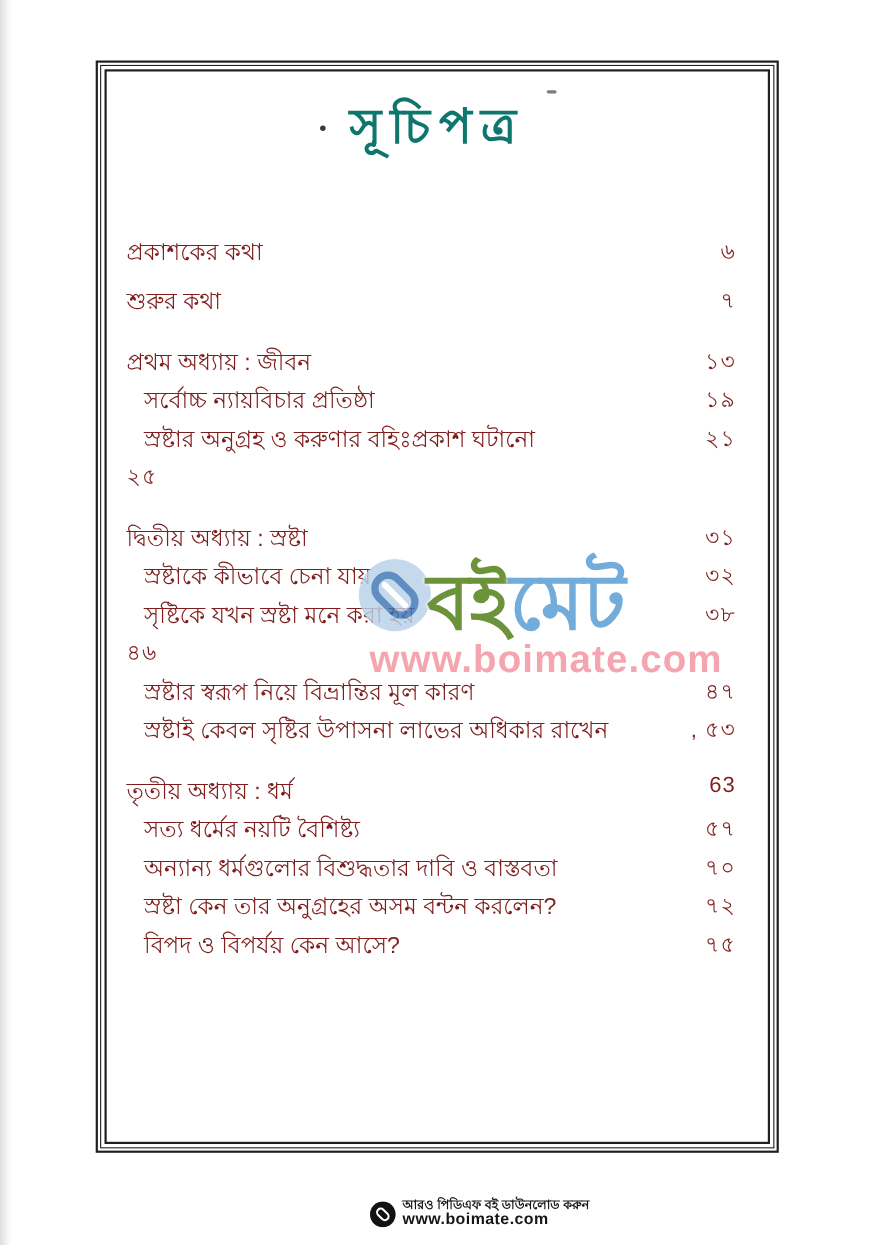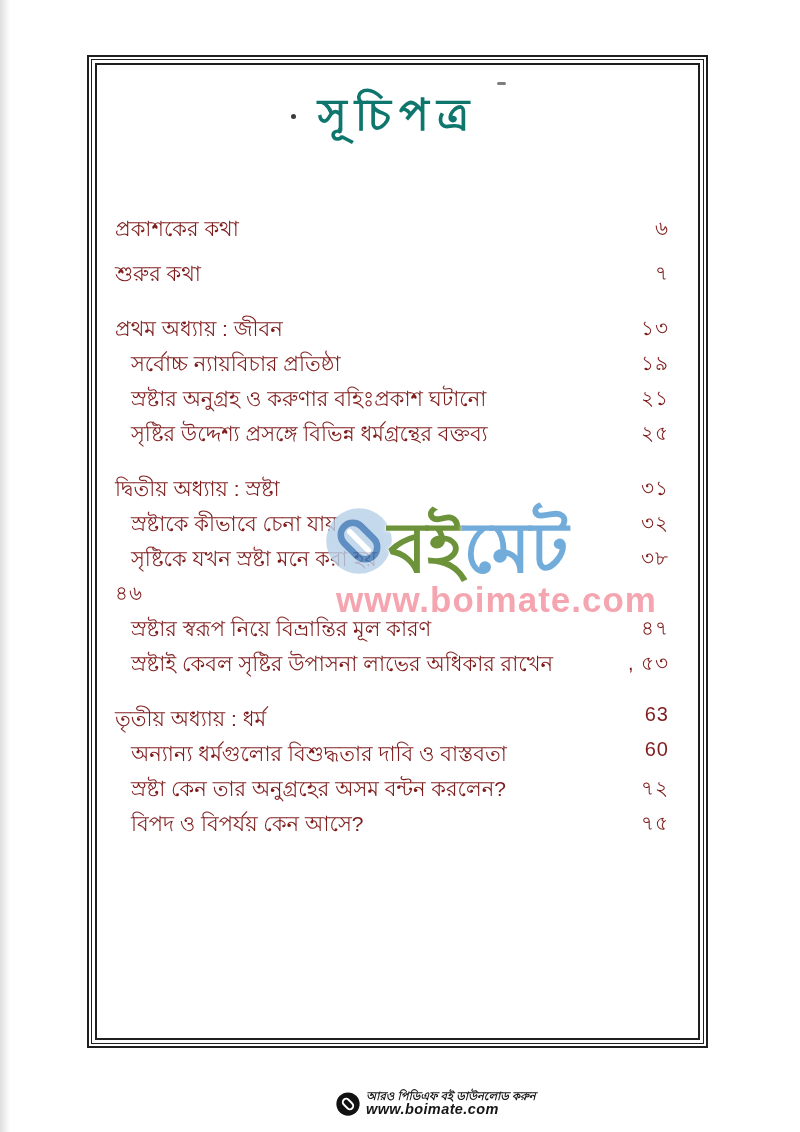--- a/index.html
+++ b/index.html
@@ -82,21 +82,21 @@
     text-shadow: 0 0 2px #fff;
     white-space: nowrap;
   }
 
   
   .footer-promo {
     position: absolute; left: 336px; top: 1088px; height: 32px;
     display: flex; align-items: center; gap: 6px;
   }
   .promo-badge { width: 24px; height: 24px; flex: 0 0 auto; }
-  .promo-lines { display: flex; flex-direction: column; line-height: 1.05; font-style: italic; }
+  .promo-lines { display: flex; flex-direction: column; line-height: 1.05; }
   .promo-text { font-size: 11.5px; font-weight: bold; color: #161616; }
   .promo-url  { font-size: 14.5px; font-weight: bold; color: #161616; letter-spacing: .4px; }
   .cam-credit {
     position: absolute; left: 556px; top: 1150px;
     font-family: Liberation Serif, serif;
     font-size: 16px; color: #141414; white-space: nowrap;
   }
 </style>
 </head>
 <body>
@@ -129,21 +129,20 @@
     </div>
     <div class="toc-row item">
       <span class="toc-label">সর্বোচ্চ ন্যায়বিচার প্রতিষ্ঠা</span>
       <span class="toc-page">১৯</span>
     </div>
     <div class="toc-row item">
       <span class="toc-label">স্রষ্টার অনুগ্রহ ও করুণার বহিঃপ্রকাশ ঘটানো</span>
       <span class="toc-page">২১</span>
     </div>
     <div class="toc-row item">
-      <span class="toc-label">সৃষ্টির উদ্দেশ্য প্রসঙ্গে বিভিন্ন ধর্মগ্রন্থের বক্তব্য</span>
       <span class="toc-page">২৫</span>
     </div>
     <div class="toc-row chapter">
       <span class="toc-label">দ্বিতীয় অধ্যায় : স্রষ্টা</span>
       <span class="toc-page">৩১</span>
     </div>
     <div class="toc-row item">
       <span class="toc-label">স্রষ্টাকে কীভাবে চেনা যায়</span>
       <span class="toc-page">৩২</span>
     </div>
@@ -160,22 +159,26 @@
     </div>
     <div class="toc-row item">
       <span class="toc-label">স্রষ্টাই কেবল সৃষ্টির উপাসনা লাভের অধিকার রাখেন</span>
       <span class="toc-page"><span class="toc-pre">, </span>৫৩</span>
     </div>
     <div class="toc-row chapter">
       <span class="toc-label">তৃতীয় অধ্যায় : ধর্ম</span>
       <span class="toc-page">63</span>
     </div>
     <div class="toc-row item">
+      <span class="toc-label">সত্য ধর্মের নয়টি বৈশিষ্ট্য</span>
+      <span class="toc-page">৫৭</span>
+    </div>
+    <div class="toc-row item">
       <span class="toc-label">অন্যান্য ধর্মগুলোর বিশুদ্ধতার দাবি ও বাস্তবতা</span>
-      <span class="toc-page">60</span>
+      <span class="toc-page">৭০</span>
     </div>
     <div class="toc-row item">
       <span class="toc-label">স্রষ্টা কেন তার অনুগ্রহের অসম বন্টন করলেন?</span>
       <span class="toc-page">৭২</span>
     </div>
     <div class="toc-row item">
       <span class="toc-label">বিপদ ও বিপর্যয় কেন আসে?</span>
       <span class="toc-page">৭৫</span>
     </div>
   </div>

